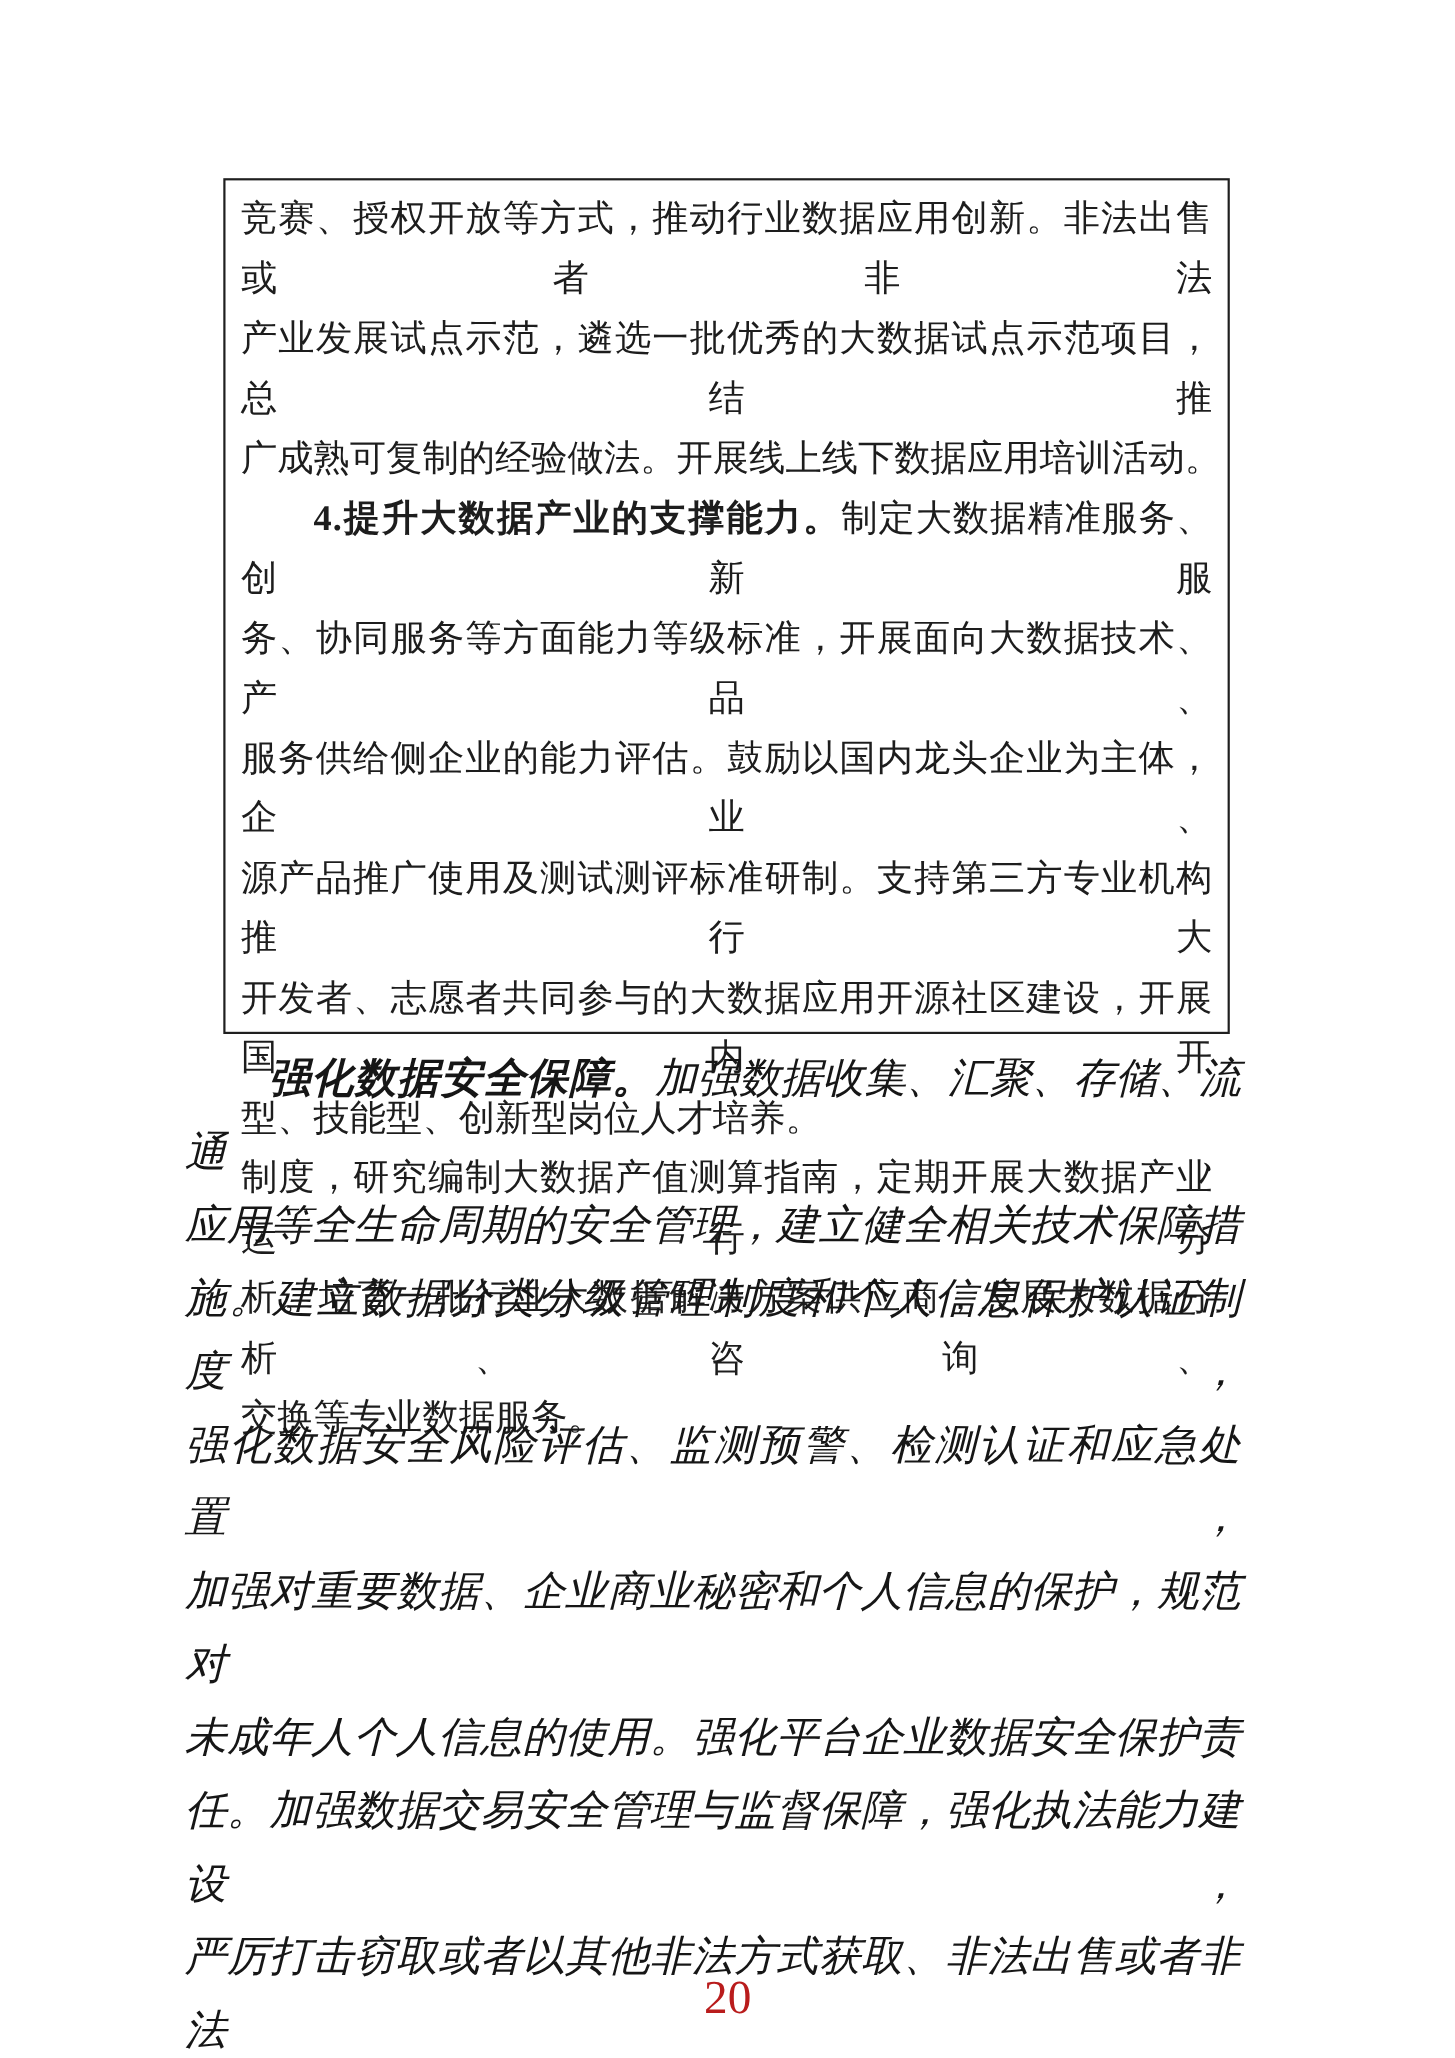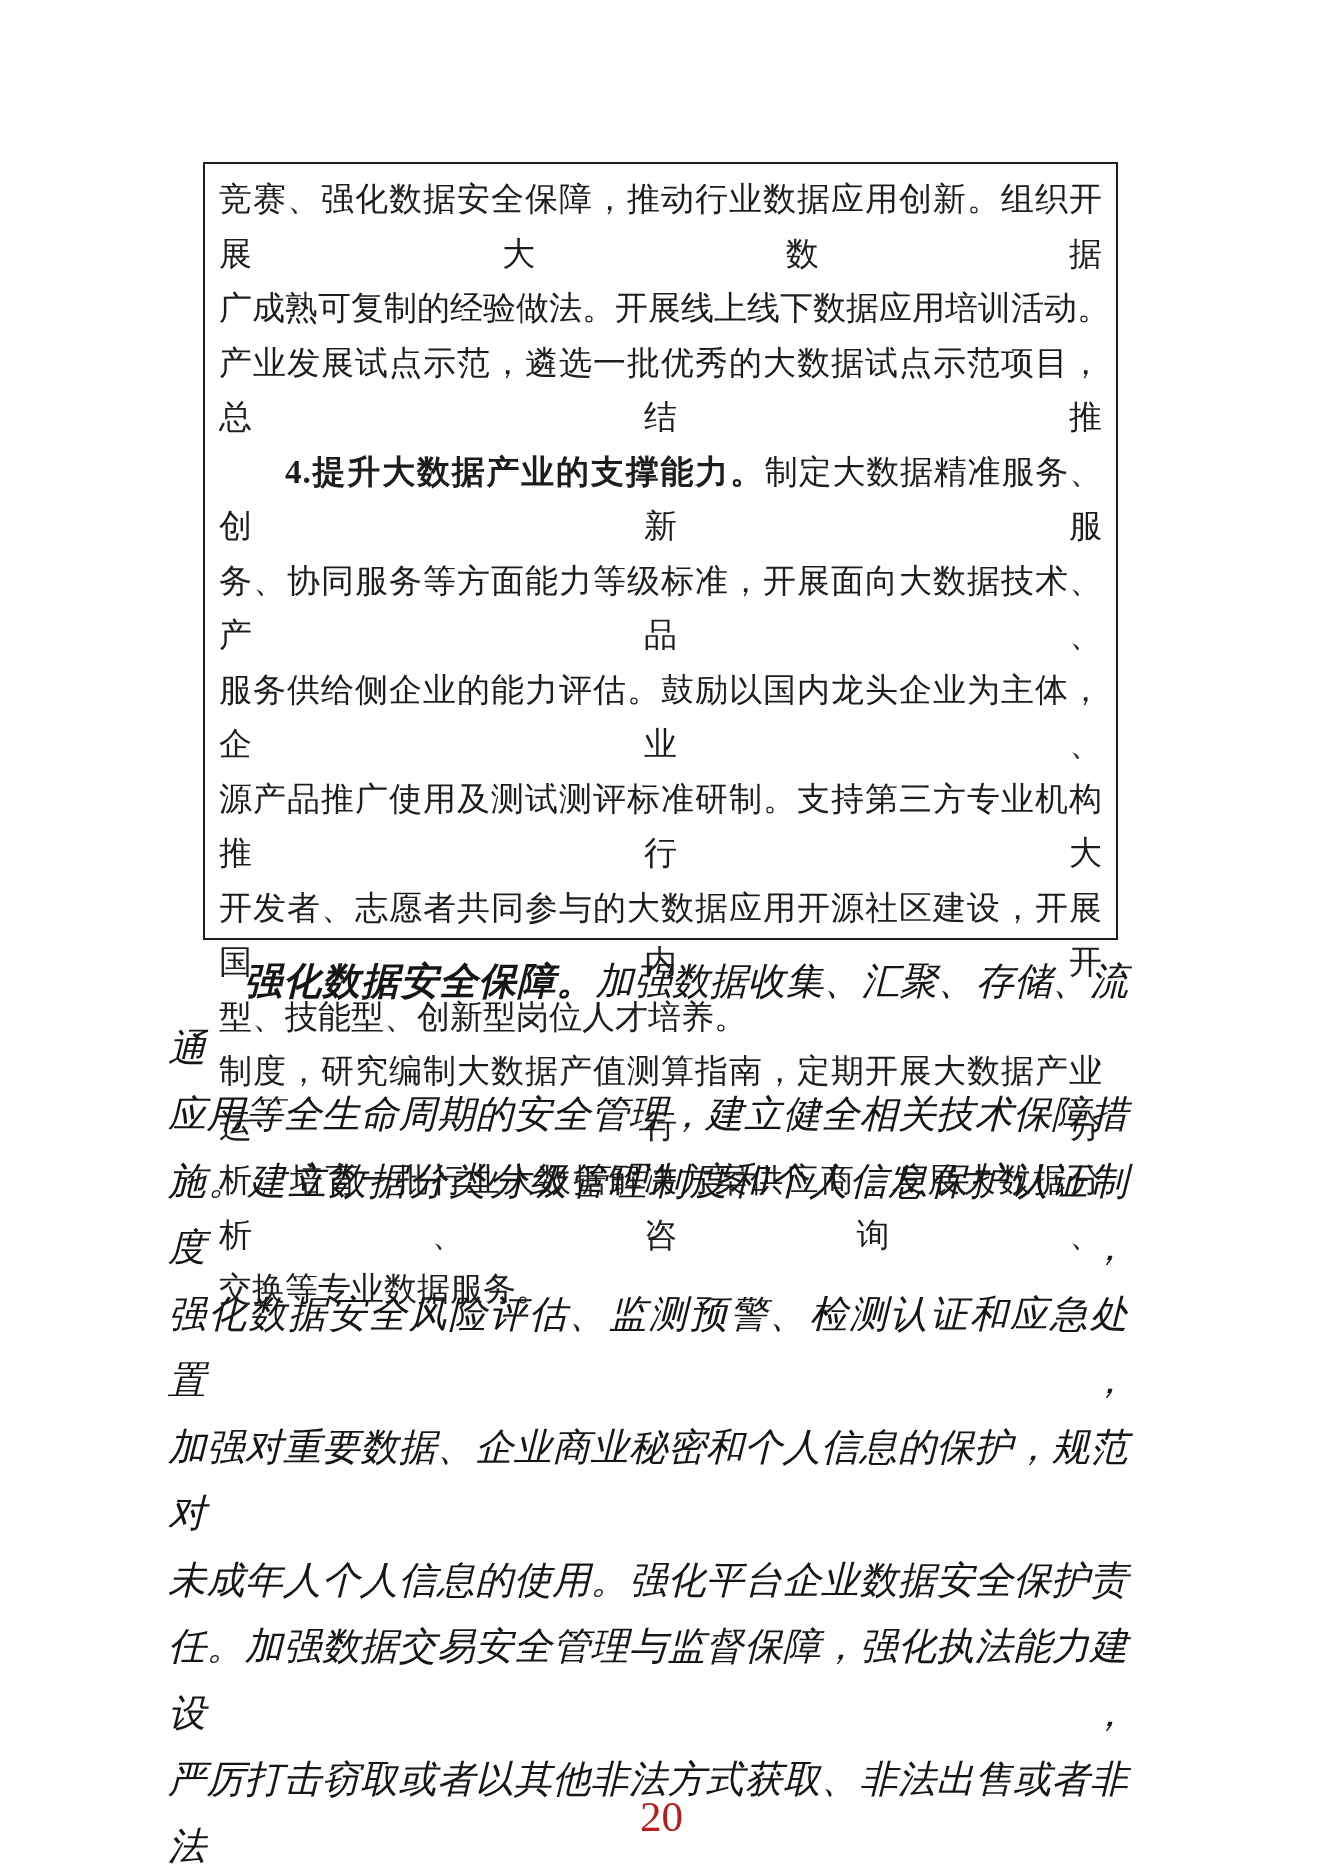--- a/index.html
+++ b/index.html
@@ -69,23 +69,23 @@
     color: #b91c1c;
     font-family: "Liberation Serif", "DejaVu Serif", serif;
   }
 </style>
 </head>
 <body>
 
 <div class="page">
 
   <div class="text-box">
-      <div class="line fill"><span>竞赛、强化数据安全保障，推动行业数据应用创新。组织开展大数据</span></div>
+      <div class="line fill"><span>竞赛、授权开放等方式，推动行业数据应用创新。非法出售或者非法</span></div>
+      <div class="line fill"><span>产业发展试点示范，遴选一批优秀的大数据试点示范项目，总结推</span></div>
       <div class="line"><span>广成熟可复制的经验做法。开展线上线下数据应用培训活动。</span></div>
-      <div class="line fill"><span>产业发展试点示范，遴选一批优秀的大数据试点示范项目，总结推</span></div>
       <div class="line indent fill"><span class="bold-seg">4.提升大数据产业的支撑能力。</span><span>制定大数据精准服务、创新服</span></div>
       <div class="line fill"><span>务、协同服务等方面能力等级标准，开展面向大数据技术、产品、</span></div>
       <div class="line fill"><span>服务供给侧企业的能力评估。鼓励以国内龙头企业为主体，企业、</span></div>
       <div class="line fill"><span>源产品推广使用及测试测评标准研制。支持第三方专业机构推行大</span></div>
       <div class="line fill"><span>开发者、志愿者共同参与的大数据应用开源社区建设，开展国内开</span></div>
       <div class="line"><span>型、技能型、创新型岗位人才培养。</span></div>
       <div class="line fill"><span>制度，研究编制大数据产值测算指南，定期开展大数据产业运行分</span></div>
       <div class="line fill"><span>析。培育一批行业大数据解决方案供应商，发展大数据分析、咨询、</span></div>
       <div class="line"><span>交换等专业数据服务。</span></div>
     </div>

